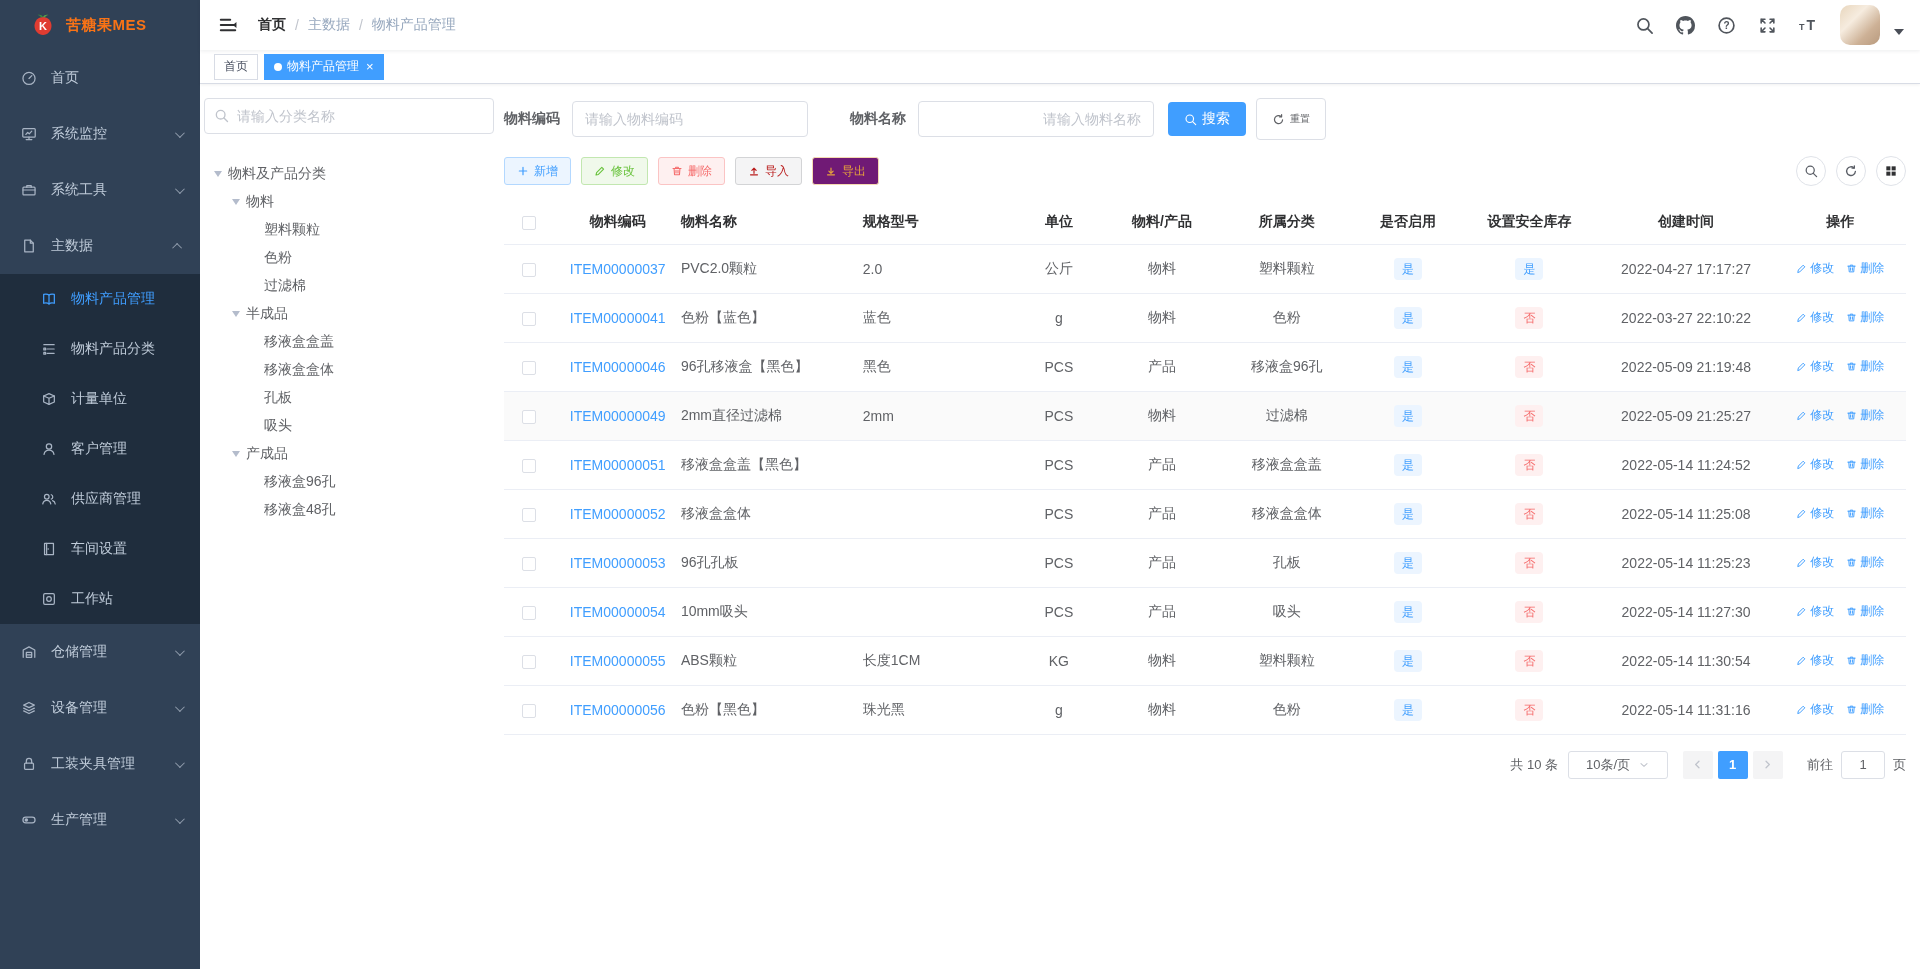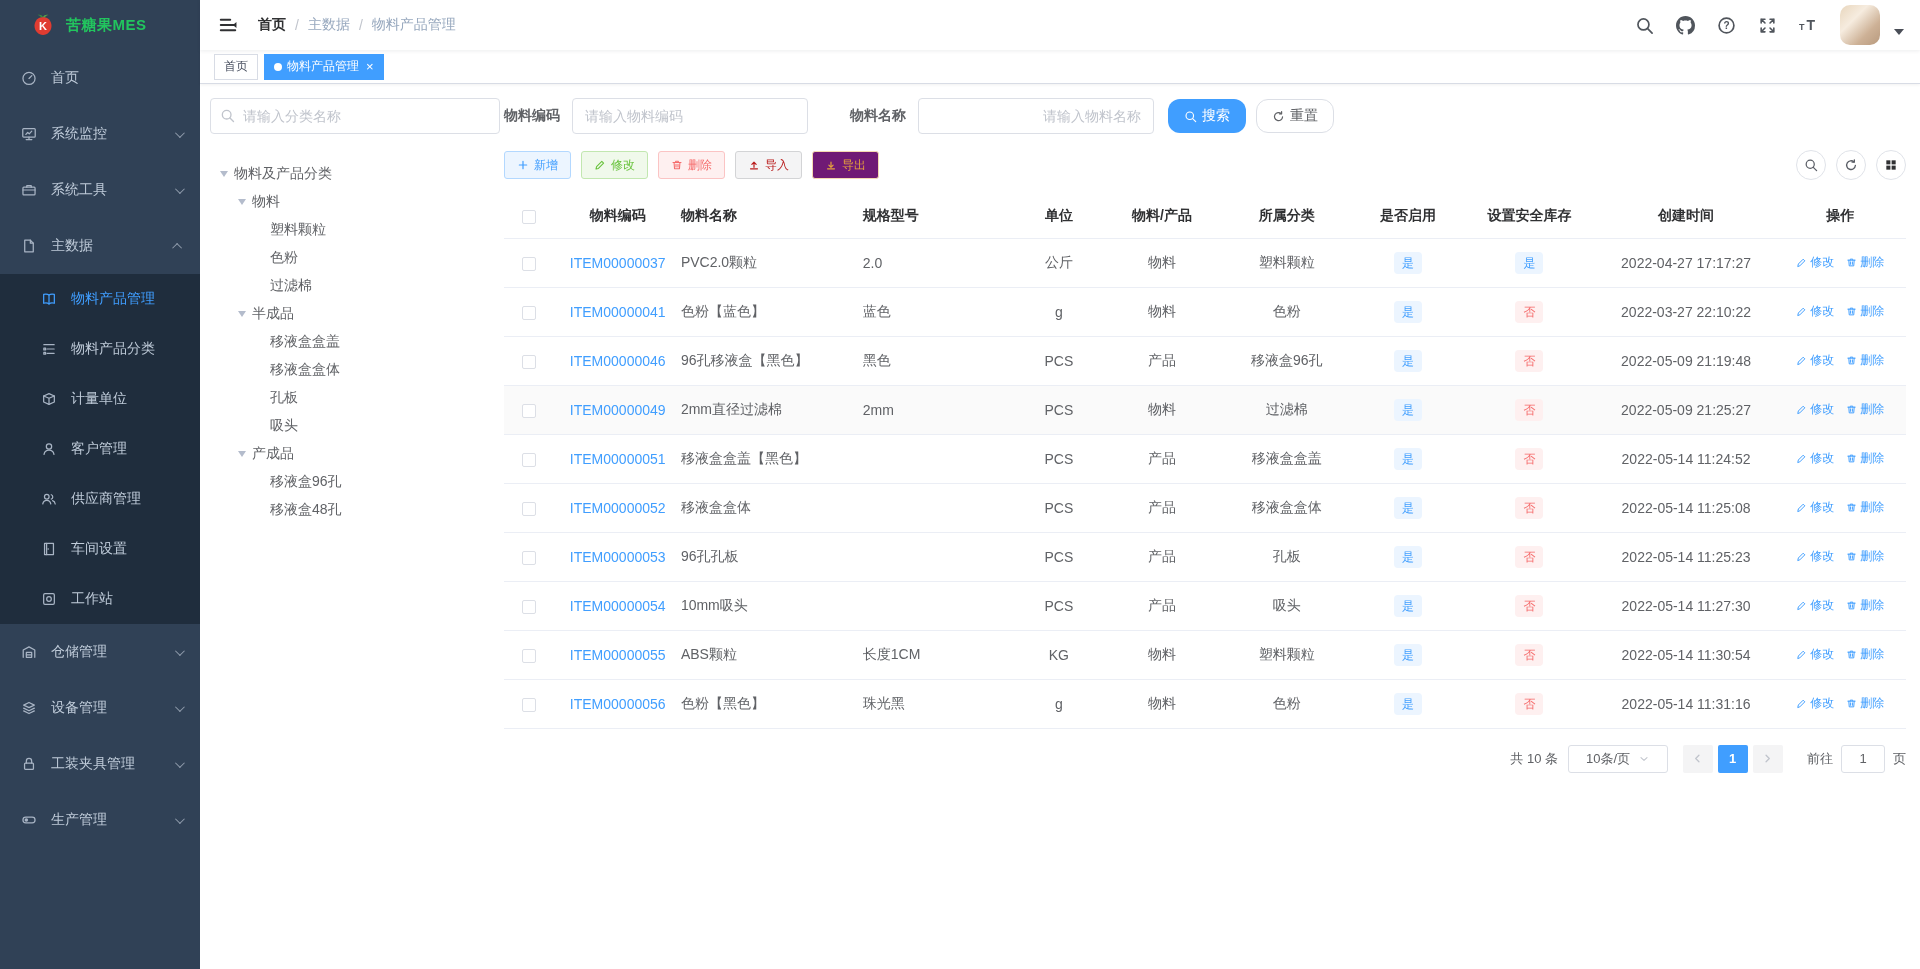--- a/index.html
+++ b/index.html
@@ -3,21 +3,21 @@
 <meta charset="utf-8">
 <style>
   * { margin:0; padding:0; box-sizing:border-box; }
   html,body { width:1920px; height:969px; overflow:hidden; }
   body { font-family:"Liberation Sans","DejaVu Sans",sans-serif; font-size:14px; color:#606266; background:#fff; display:flex; }
   .icn { display:inline-flex; align-items:center; justify-content:center; line-height:0; }
 
   
   .sidebar { width:200px; min-width:200px; height:100%; background:#304156; display:flex; flex-direction:column; }
   .logo { height:50px; display:flex; align-items:center; padding-left:30px; gap:10px; cursor:pointer; }
-  .logo-title { color:#22c55e; font-weight:bold; font-size:15px; letter-spacing:.5px; }
+  .logo-title { color:#f97316; font-weight:bold; font-size:15px; letter-spacing:.5px; }
   .menu { flex:1; overflow:hidden; }
   .menu-item { height:56px; display:flex; align-items:center; padding:0 18px 0 20px; color:#bfcbd9; cursor:pointer; }
   .menu-item .mi-icon { width:18px; color:#a8b4c4; }
   .menu-item .mi-label { margin-left:13px; flex:1; white-space:nowrap; }
   .chevron { width:7px; height:7px; border-right:1.5px solid #8f9bab; border-bottom:1.5px solid #8f9bab; transform:rotate(45deg) translateY(-2px); }
   .chevron.up { transform:rotate(-135deg) translateY(-2px); }
   .submenu { background:#1f2d3d; }
   .submenu .menu-item { height:50px; padding-left:40px; }
   .menu-item.active, .menu-item.active .mi-icon { color:#409eff; }
 
@@ -36,39 +36,39 @@
   .caret-down { width:0; height:0; border-left:5px solid transparent; border-right:5px solid transparent; border-top:6px solid #4a4e57; margin:14px 0 0 14px; cursor:pointer; }
 
   
   .tags-bar { height:34px; min-height:34px; display:flex; align-items:center; padding-left:14px; background:#fff; border-bottom:1px solid #d8dce5; box-shadow:0 1px 3px 0 rgba(0,0,0,.06); position:relative; z-index:2; }
   .tag { height:26px; display:inline-flex; align-items:center; gap:5px; padding:0 9px; margin-right:6px; border:1px solid #d8dce5; background:#fff; color:#495060; font-size:12px; cursor:pointer; }
   .tag.active { background:#409eff; border-color:#409eff; color:#fff; }
   .tag .dot { width:8px; height:8px; border-radius:50%; background:#fff; }
   .tag .tclose { font-size:13px; line-height:1; margin-left:2px; }
 
   
-  .content { flex:1; display:flex; padding:14px 14px 0 10px; gap:4px; background:#fff; overflow:hidden; }
+  .content { flex:1; display:flex; padding:14px 14px 0 4px; gap:10px; background:#fff; overflow:hidden; }
   .tree-panel { width:290px; min-width:290px; }
   .tree-search { position:relative; }
   .tree-search input { width:100%; height:36px; border:1px solid #dcdfe6; border-radius:4px; padding:0 10px 0 32px; font-size:14px; color:#606266; outline:none; font-family:inherit; }
   .tree-search input::placeholder { color:#c0c4cc; }
   .ts-icon { position:absolute; left:10px; top:10px; color:#c0c4cc; }
   .tree { margin-top:26px; }
   .tree-node { height:28px; display:flex; align-items:center; cursor:pointer; color:#606266; white-space:nowrap; }
   .caret, .caret-ph { width:20px; display:inline-flex; justify-content:center; }
   .caret i { width:0; height:0; border-left:4.5px solid transparent; border-right:4.5px solid transparent; border-top:6px solid #b4bccc; }
 
   .panel { flex:1; min-width:0; }
   .filter-row { display:flex; align-items:center; }
   .f-label { font-weight:700; color:#606266; margin-right:12px; white-space:nowrap; }
   .f-input { width:236px; height:36px; border:1px solid #dcdfe6; border-radius:4px; padding:0 12px; font-size:14px; color:#606266; outline:none; margin-right:42px; font-family:inherit; }
   .f-input::placeholder { color:#c0c4cc; }
-  .btn { display:inline-flex; align-items:center; gap:5px; border-radius:12px; cursor:pointer; font-family:inherit; border:1px solid transparent; }
+  .btn { display:inline-flex; align-items:center; gap:5px; border-radius:4px; cursor:pointer; font-family:inherit; border:1px solid transparent; }
   .btn-search { height:34px; padding:0 15px; background:#409eff; color:#fff; font-size:14px; margin-left:14px; }
-  .btn-reset { height:34px; padding:0 15px; background:#fff; color:#606266; font-size:14px; border-color:#dcdfe6; margin-left:10px; }
+  .btn-reset { height:42px; padding:0 15px; background:#fff; color:#606266; font-size:10px; border-color:#dcdfe6; margin-left:10px; }
 
   .toolbar-row { display:flex; align-items:center; margin-top:16px; }
   .btn-mini { height:28px; padding:0 12px; font-size:12px; border-radius:3px; margin-right:10px; }
   .btn-add    { background:#ecf5ff; border-color:#b3d8ff; color:#409eff; }
   .btn-edit   { background:#f0f9eb; border-color:#c2e7b0; color:#67c23a; }
   .btn-delete { background:#fef0f0; border-color:#fbc4c4; color:#f56c6c; }
   .btn-import { background:#f4f4f5; border-color:#d3d4d6; color:#b91c1c; }
   .btn-export { background:#701a75; border-color:#f5dab1; color:#e6a23c;align-items:center; }
   .right-tools { margin-left:auto; display:flex; gap:10px; }
   .circle-btn { width:30px; height:30px; border-radius:50%; border:1px solid #e0e3e9; background:#fff; display:flex; align-items:center; justify-content:center; color:#5a5e66; cursor:pointer; }

